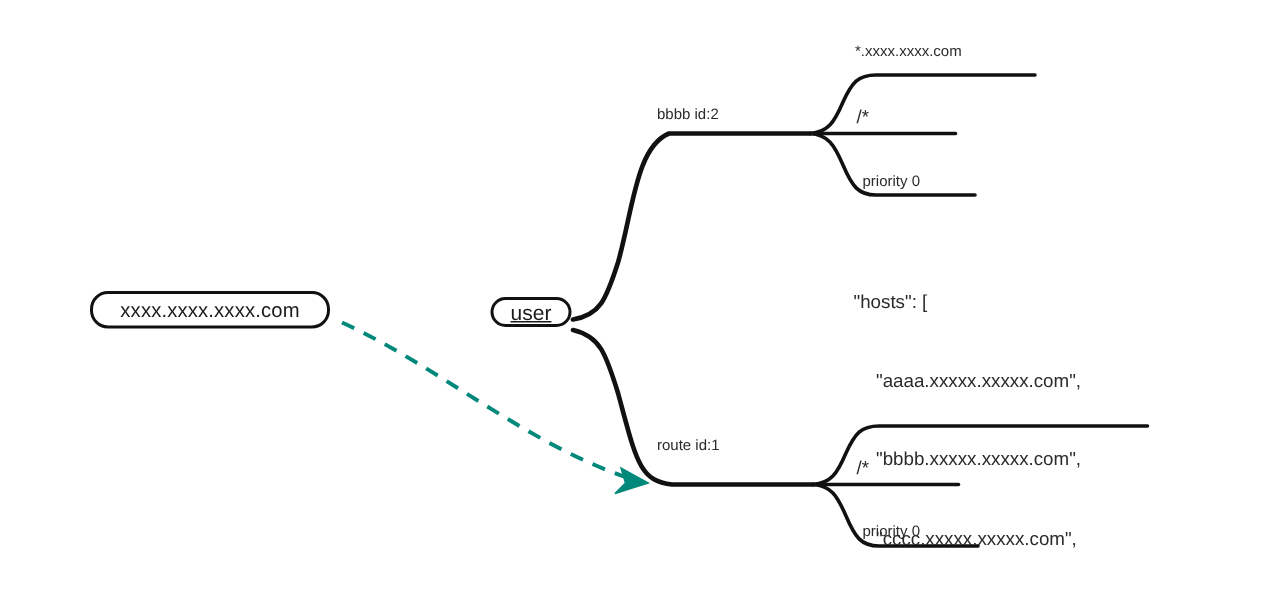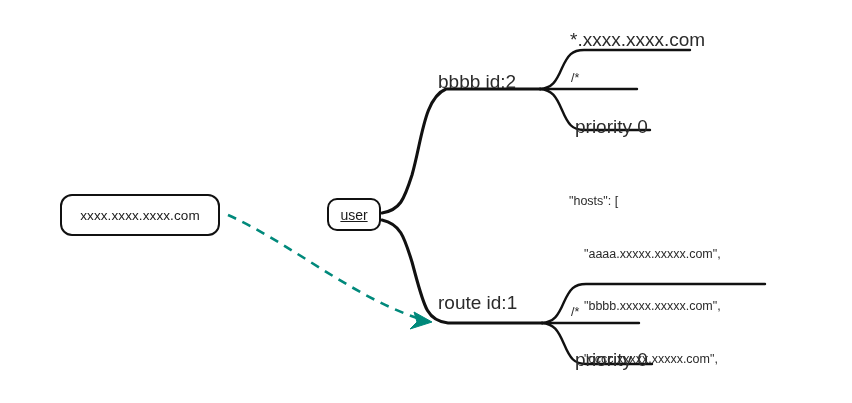--- a/index.html
+++ b/index.html
@@ -32,38 +32,38 @@
     display: flex;
     align-items: center;
     justify-content: center;
     color: #1a1a1a;
     white-space: nowrap;
   }
   #node-source {
     left: 60px;
     top: 194px;
     width: 160px;
-    height: 42px;
+    height: 25px;
     font-size: 13.5px;
     letter-spacing: 0.1px;
   }
   #node-user {
     left: 327px;
     top: 198px;
     width: 54px;
-    height: 33px;
+    height: 20px;
     font-size: 14px;
     border-radius: 10px;
     text-decoration: underline;
   }
   .lbl {
     position: absolute;
     color: #2b2b2b;
     white-space: nowrap;
-    font-size: 19px;
+    font-size: 10px;
     line-height: 1.2;
   }
   .lbl-sm {
     font-size: 12.5px;
   }
   #lbl-route2 { left: 438px; top: 71px; }
   #lbl-route1 { left: 438px; top: 292px; }
   #lbl-host-wild { left: 570px; top: 29px; }
   #lbl-path-top  { left: 571px; top: 71px; }
   #lbl-prio-top  { left: 575px; top: 116px; }

